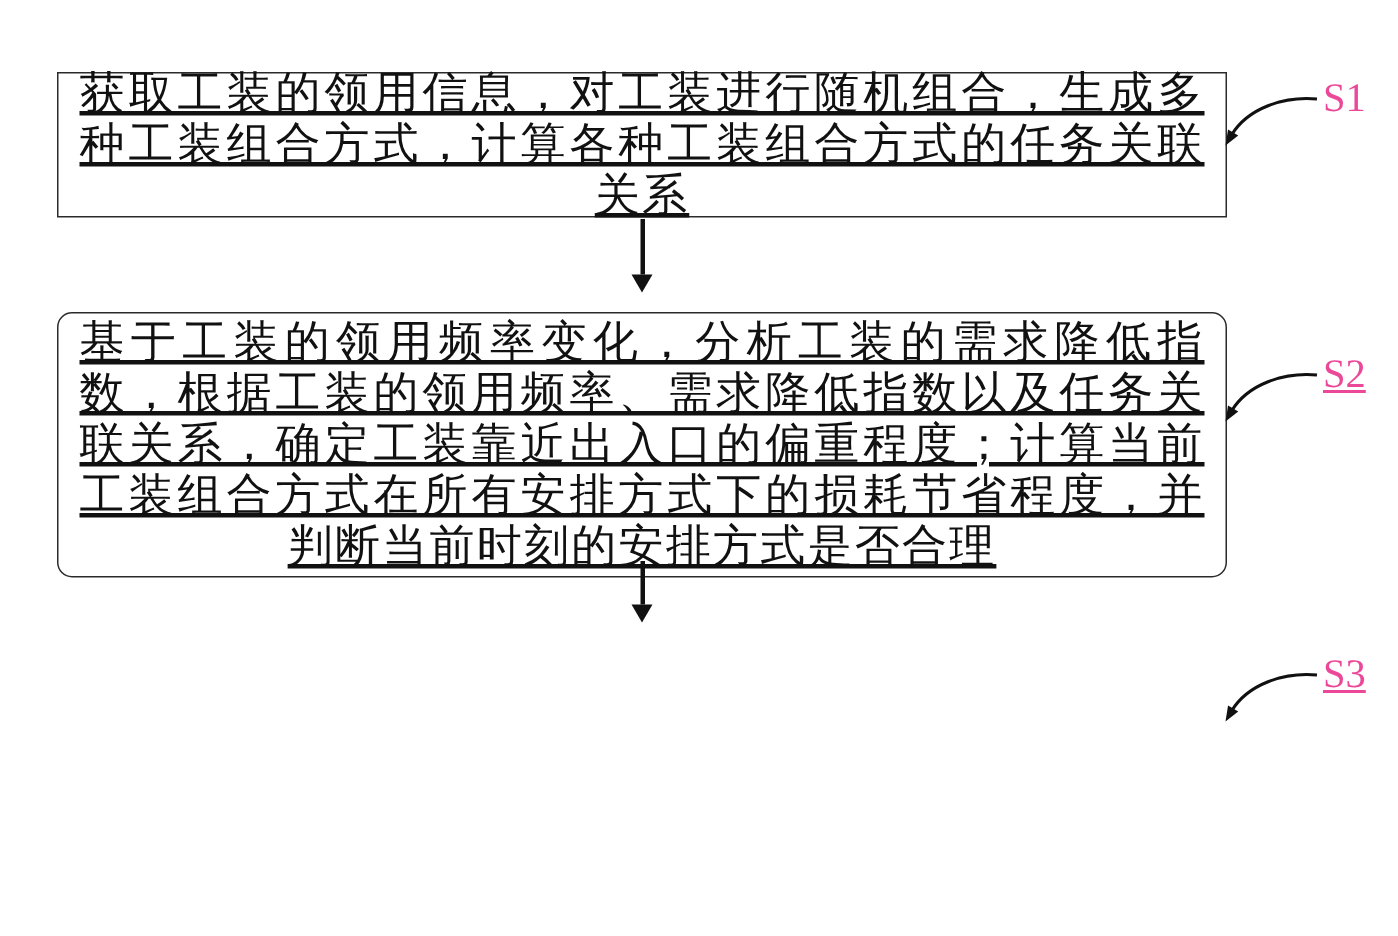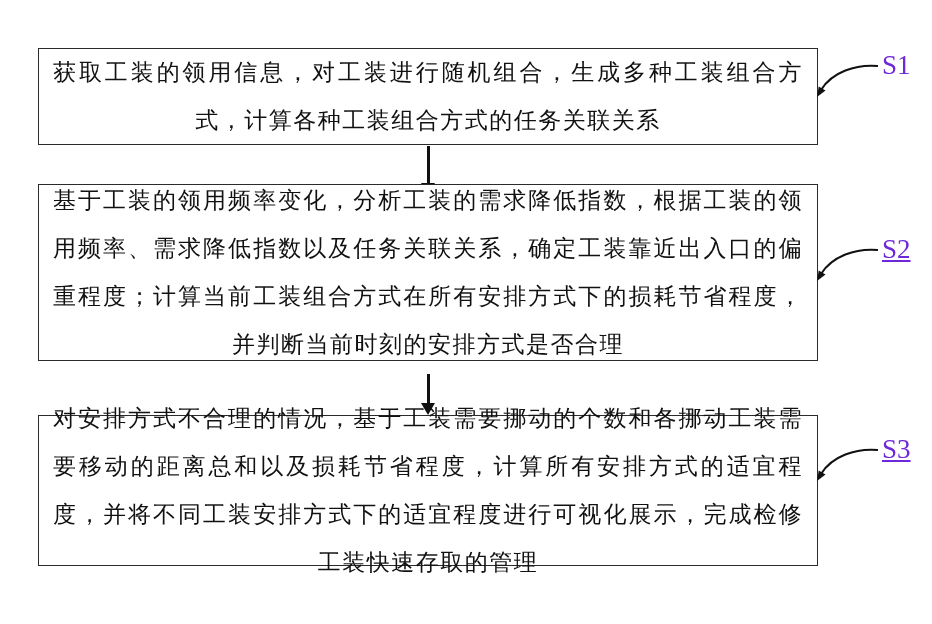--- a/index.html
+++ b/index.html
@@ -22,30 +22,31 @@
     width: 780px;
     border: 1px solid #2b2b2b;
     background: #ffffff;
     box-sizing: border-box;
     display: flex;
     align-items: center;
     justify-content: center;
     padding: 6px 14px;
   }
   .step-text {
-    font-size: 23px;
-    line-height: 48px;
+    font-size: 30px;
+    line-height: 34px;
     letter-spacing: 1.5px;
     text-align: justify;
     text-align-last: center;
     text-justify: inter-character;
     width: 100%;
+    text-decoration: underline;
   }
   .box-1 { top: 48px;  height: 97px;  }
-  .box-2 { top: 184px; height: 177px; }
+  .box-2 { top: 208px; height: 177px; border-radius: 10px; }
   .box-3 { top: 415px; height: 151px; }
 
   .down-arrow {
     position: absolute;
     left: 421px;
     width: 14px;
     display: flex;
     flex-direction: column;
     align-items: center;
   }
@@ -63,21 +64,21 @@
   .arrow-1 { top: 146px; }
   .arrow-1 .shaft { height: 37px; }
   .arrow-2 { top: 374px; }
   .arrow-2 .shaft { height: 29px; }
 
   .step-label {
     position: absolute;
     left: 882px;
     font-size: 27px;
     font-family: "Liberation Serif", "DejaVu Serif", serif;
-    color: #6d28d9;
+    color: #ec4899;
   }
   .label-1 { top: 50px; }
   .label-2 { top: 234px; text-decoration: underline; }
   .label-3 { top: 434px; text-decoration: underline; }
 
   .leader {
     position: absolute;
     width: 70px;
     height: 45px;
   }
@@ -101,23 +102,20 @@
 
   <div class="step-box box-2">
     <div class="step-text">基于工装的领用频率变化，分析工装的需求降低指数，根据工装的领用频率、需求降低指数以及任务关联关系，确定工装靠近出入口的偏重程度；计算当前工装组合方式在所有安排方式下的损耗节省程度，并判断当前时刻的安排方式是否合理</div>
   </div>
 
   <div class="down-arrow arrow-2">
     <div class="shaft"></div>
     <div class="head"></div>
   </div>
 
-  <div class="step-box box-3">
-    <div class="step-text">对安排方式不合理的情况，基于工装需要挪动的个数和各挪动工装需要移动的距离总和以及损耗节省程度，计算所有安排方式的适宜程度，并将不同工装安排方式下的适宜程度进行可视化展示，完成检修工装快速存取的管理</div>
-  </div>
 
   <div class="step-label label-1">S1</div>
   <svg class="leader leader-1" viewBox="0 0 70 45">
     <path d="M64,4 C42,2 18,10 7,28" fill="none" stroke="#111111" stroke-width="2"></path>
     <polygon points="3,35 4.7,24.4 11.5,28.4" fill="#111111"></polygon>
   </svg>
 
   <div class="step-label label-2">S2</div>
   <svg class="leader leader-2" viewBox="0 0 70 45">
     <path d="M64,4 C42,2 18,10 7,28" fill="none" stroke="#111111" stroke-width="2"></path>

